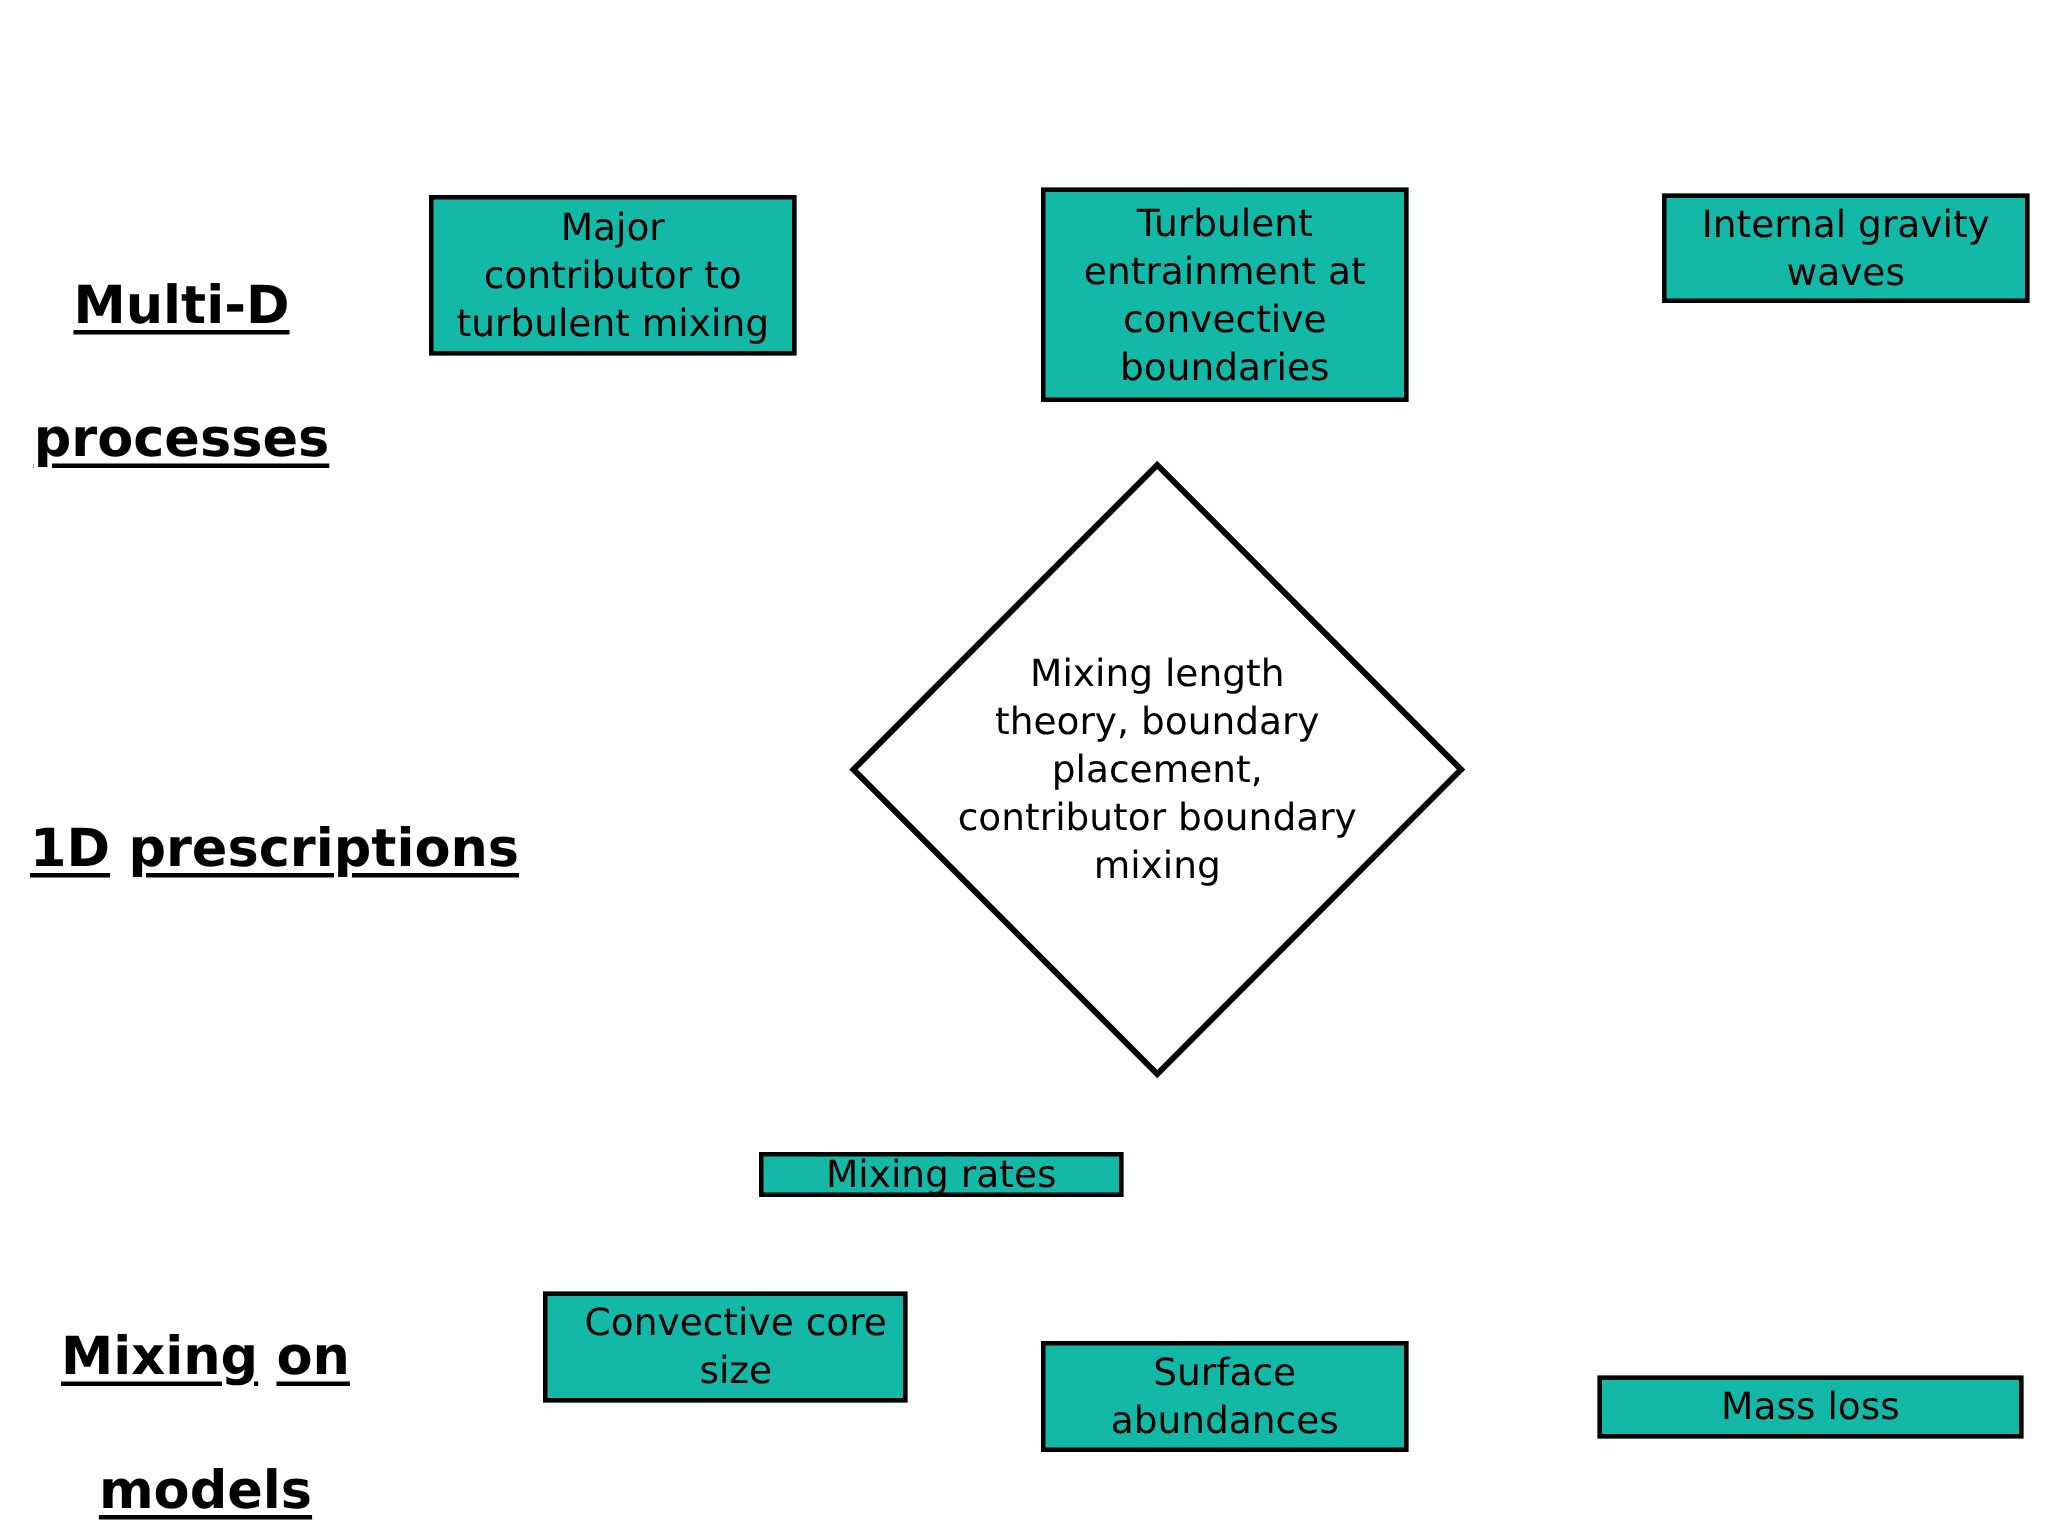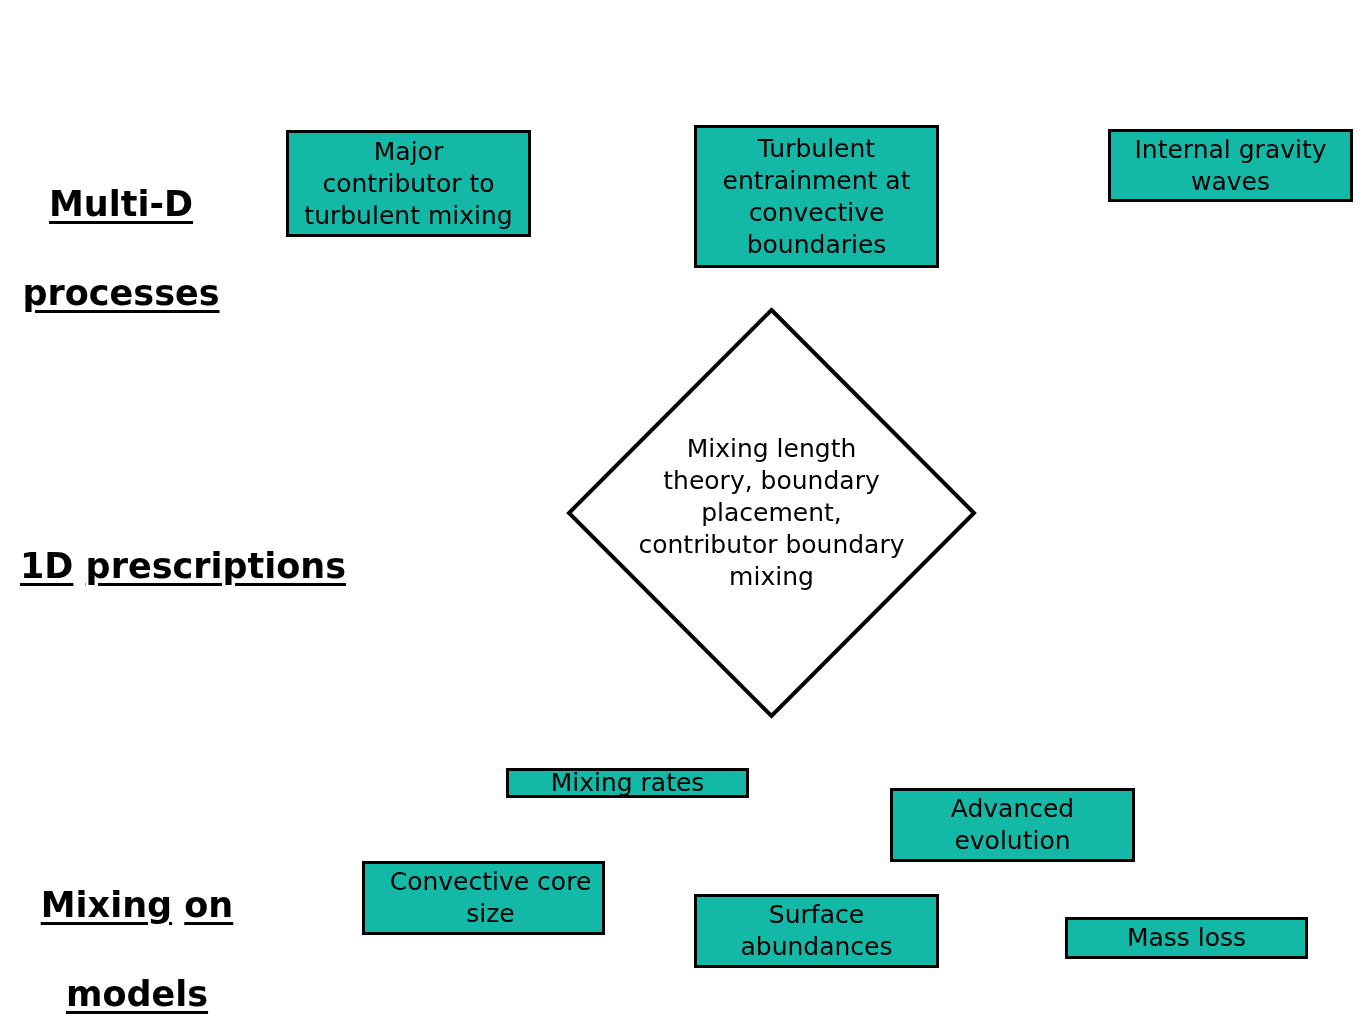--- a/index.html
+++ b/index.html
@@ -123,24 +123,22 @@
     </div>
     <div class="diamond-text">Mixing length
 theory, boundary
 placement,
 contributor boundary
 mixing</div>
   </div>
 
   <div class="box" style="left:506px; top:768px; width:243px; height:30px;">Mixing rates</div>
 
-  <div class="box" style="left:890px; top:788px; width:245px; height:74px;">Advanced
-evolution</div>
 
   <div class="box" style="left:362px; top:861px; width:243px; height:74px;padding-left:20px;">Convective core
 size</div>
 
   <div class="box" style="left:694px; top:894px; width:245px; height:74px;">Surface
 abundances</div>
 
-  <div class="box" style="left:1065px; top:917px; width:243px; height:42px;">Mass loss</div>
+  <div class="box" style="left:1065px; top:917px; width:284px; height:42px;">Mass loss</div>
 
 </div>
 
 </body></html>

